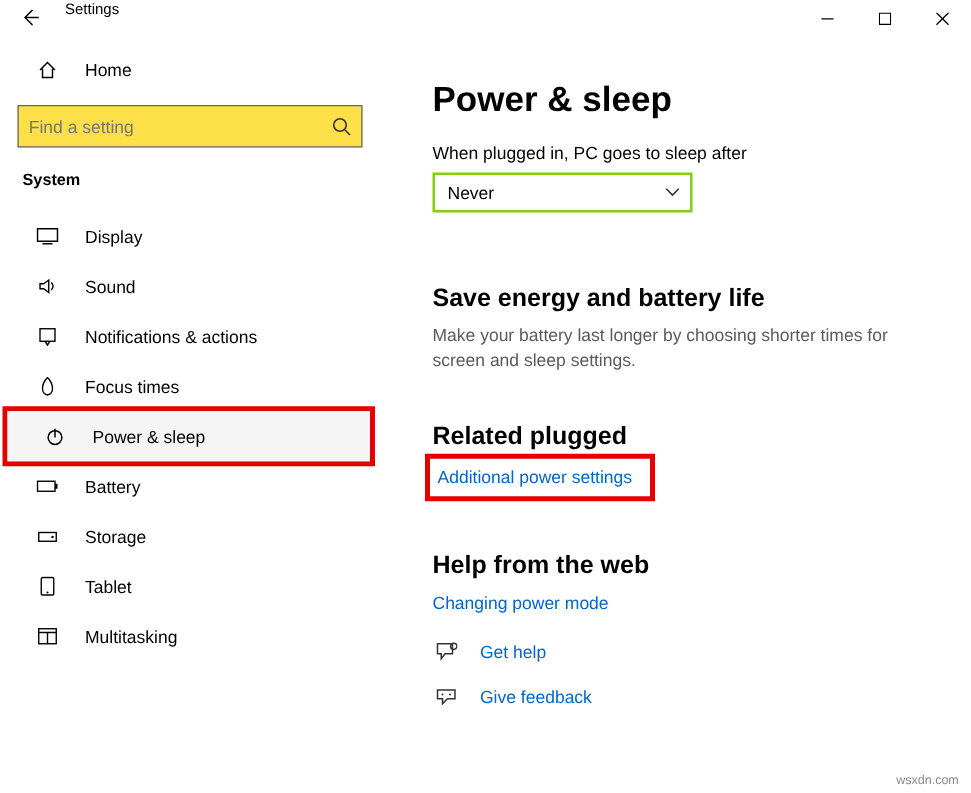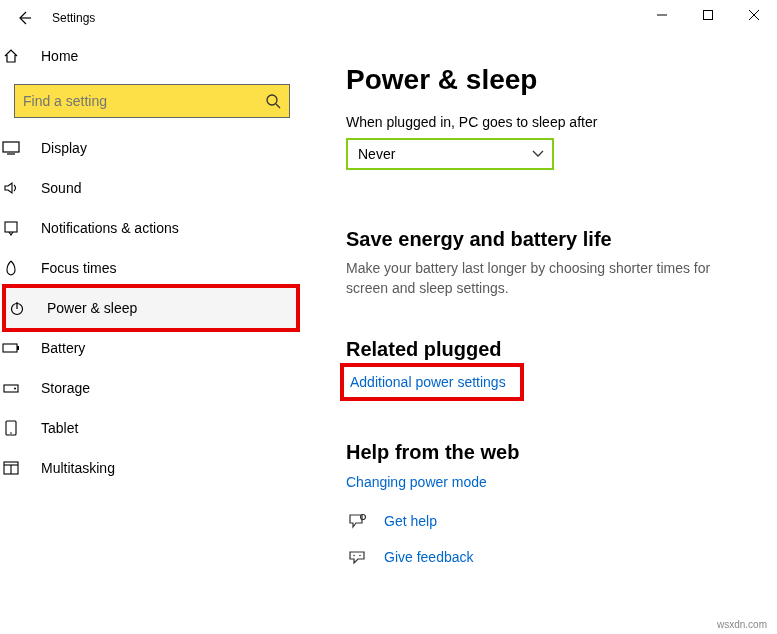--- a/index.html
+++ b/index.html
@@ -1,27 +1,27 @@
 <!DOCTYPE html>
 <html><head>
   <meta charset="utf-8">
   <style>
     * { box-sizing: border-box; margin: 0; padding: 0; font-family: "Segoe UI", Tahoma, sans-serif; }
     body { width: 777px; height: 634px; background: #fff; overflow: hidden; position: relative; }
     
-    .titlebar { height: 36px; display: flex; align-items: center; padding-left: 10px; }
+    .titlebar { height: 36px; display: flex; padding-left: 10px; }
     .titlebar .back { width: 28px; height: 28px; display: flex; align-items: center; justify-content: center; cursor: pointer; }
     .titlebar .title { margin-left: 14px; font-size: 12px; color: #000; }
     .win-controls { position: absolute; top: 0; right: 0; display: flex; }
     .win-btn { width: 46px; height: 30px; display: flex; align-items: center; justify-content: center; cursor: pointer; }
     
     .container { display: flex; height: calc(100% - 36px); }
     
     .sidebar { width: 310px; padding: 0 6px 0 0; }
-    .nav-item { display: flex; align-items: center; height: 40px; padding-left: 1px; cursor: pointer; }
+    .nav-item { display: flex; align-items: center; height: 40px; padding-left: 28px; cursor: pointer; }
     .nav-item .icon { width: 20px; display: flex; align-items: center; justify-content: center; color: #000; }
     .nav-item .label { margin-left: 20px; font-size: 14px; color: #000; }
     .nav-item.selected { background: #f5f5f5; }
     
     .search-wrap { padding: 8px 14px 10px 14px; }
     .search-box { display: flex; align-items: center; height: 34px; border: 1px solid #666; background: #fde047; padding: 0 8px; }
     .search-box input { flex: 1; border: none; outline: none; font-size: 14px; color: #666; background: transparent; }
     .search-box .sicon { color: #333; }
     
     .section-hdr { padding: 8px 0 18px 18px; font-size: 13px; font-weight: 600; color: #000; }
@@ -97,20 +97,21 @@
       <div class="search-box">
         <input placeholder="Find a setting" style="">
         <span class="sicon">
             <svg width="16" height="16" viewBox="0 0 16 16">
               <circle cx="7" cy="7" r="5" stroke="#333" fill="none" stroke-width="1.3"></circle>
               <line x1="11" y1="11" x2="15" y2="15" stroke="#333" stroke-width="1.3"></line>
             </svg>
           </span>
       </div>
     </div>
+    <div class="section-hdr">System</div>
 
     <div class="nav-item">
       <span class="icon">
           <svg width="18" height="14" viewBox="0 0 18 14">
             <rect x="1" y="1" width="16" height="10" stroke="#000" fill="none" stroke-width="1.2"></rect>
             <line x1="5" y1="13" x2="13" y2="13" stroke="#000" stroke-width="1.2"></line>
           </svg>
         </span>
       <span class="label">Display</span>
     </div>

